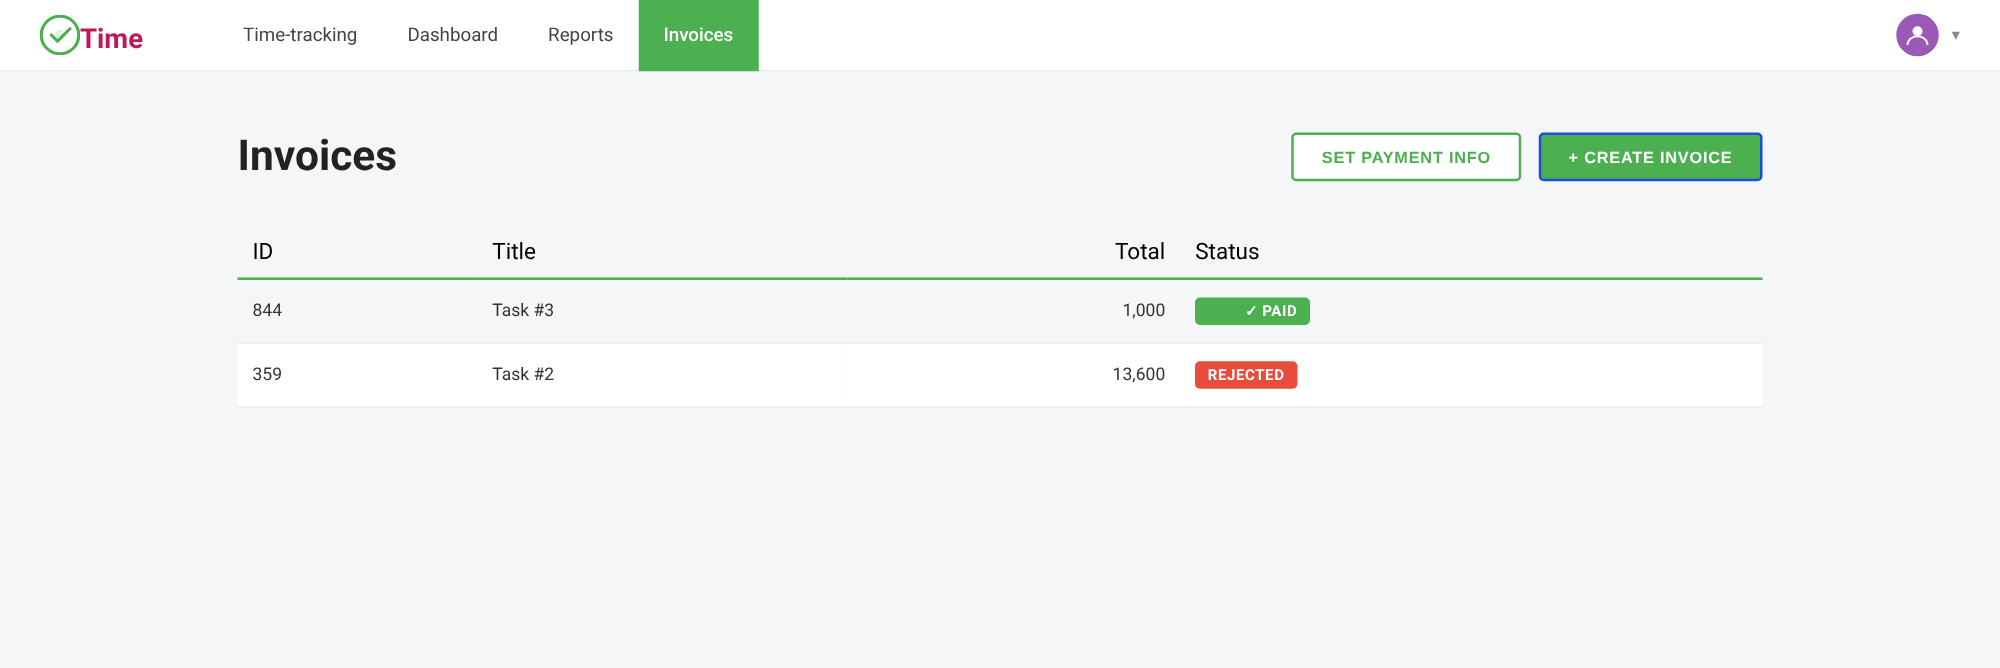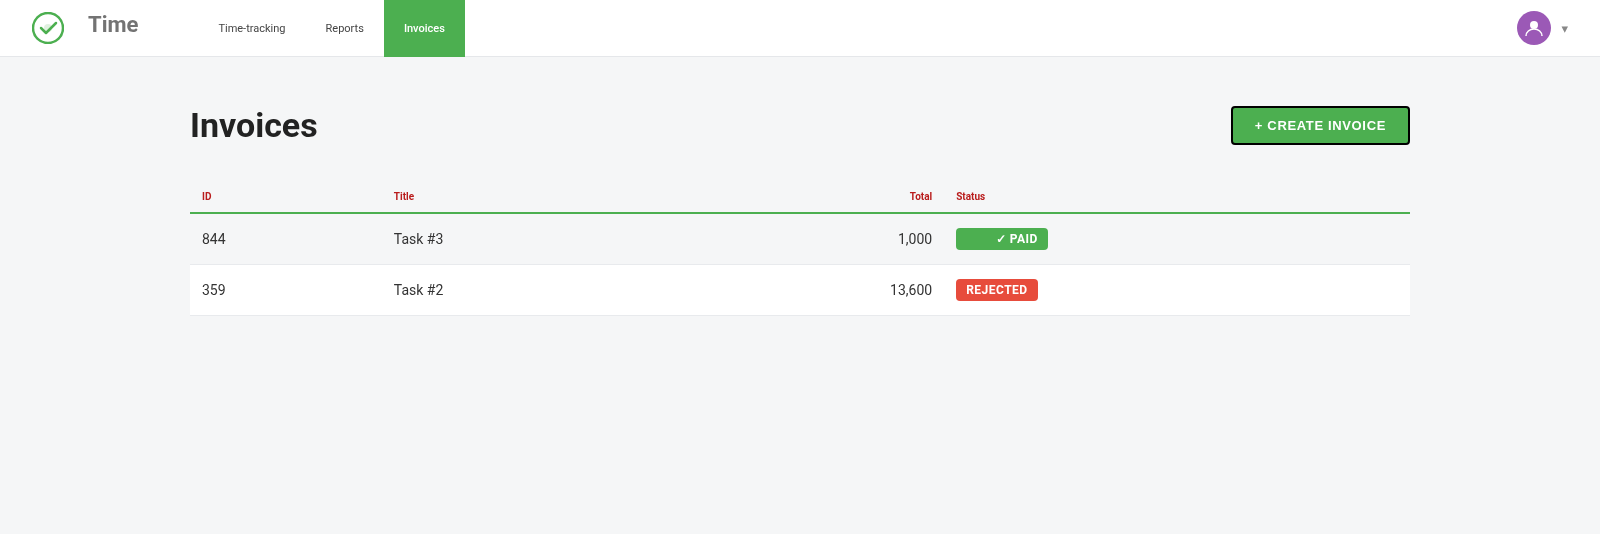--- a/index.html
+++ b/index.html
@@ -11,43 +11,43 @@
       height: 57px;
       display: flex;
       align-items: center;
       padding: 0 32px;
       border-bottom: 1px solid #e5e7ea;
       position: relative;
       z-index: 10;
     }
     .navbar-brand {
       display: flex;
-      align-items: flex-start;
-      gap: 24px;
+      align-items: flex-end;
+      gap: 0;
       font-size: 22px;
       font-weight: 700;
-      color: #737373;
+      color: #be185d;
       margin-right: 60px;
       text-decoration: none;
     }
     .brand-icon {
       width: 32px; height: 32px;
     }
     .nav-links {
       display: flex;
       align-items: center;
       flex: 1;
       gap: 0;
     }
     .nav-link {
       padding: 0 20px;
       height: 57px;
       display: flex;
       align-items: center;
-      font-size: 11px;
+      font-size: 15px;
       color: #444;
       text-decoration: none;
       cursor: pointer;
       border: none;
       background: none;
       font-family: inherit;
     }
     .nav-link.active {
       background: #4caf50;
       color: #fff;
@@ -97,21 +97,21 @@
       color: #4caf50;
       font-size: 13px;
       font-weight: 600;
       letter-spacing: 0.05em;
       border-radius: 4px;
       cursor: pointer;
       text-transform: uppercase;
     }
     .btn-primary {
       padding: 10px 22px;
-      border: 2px solid #000000;
+      border: 2px solid #1d4ed8;
       background: #4caf50;
       color: #fff;
       font-size: 13px;
       font-weight: 600;
       letter-spacing: 0.05em;
       border-radius: 4px;
       cursor: pointer;
       text-transform: uppercase;
     }
 
@@ -119,23 +119,23 @@
     .invoice-table {
       width: 100%;
       border-collapse: collapse;
     }
     .invoice-table thead tr {
       border-bottom: 2px solid #4caf50;
     }
     .invoice-table thead th {
       padding: 10px 12px;
       text-align: left;
-      font-size: 10px;
-      font-weight: 700;
-      color: #b91c1c;
+      font-size: 18px;
+      font-weight: 400;
+      color: #000000;
     }
     .invoice-table thead th.right { text-align: right; }
     .invoice-table tbody tr {
       border-bottom: 1px solid #e8eaed;
     }
     .invoice-table tbody tr:nth-child(odd) { background: #f5f6f7; }
     .invoice-table tbody tr:nth-child(even) { background: #fff; }
     .invoice-table tbody td {
       padding: 14px 12px;
       font-size: 14px;
@@ -167,38 +167,40 @@
   <a class="navbar-brand" href="#">
     <svg class="brand-icon" viewBox="0 0 32 32" fill="none" xmlns="http://www.w3.org/2000/svg">
       <circle cx="16" cy="16" r="15" stroke="#4caf50" stroke-width="2.5"></circle>
       <path d="M9 16 L14 21 L24 11" stroke="#4caf50" stroke-width="2.5" stroke-linecap="round" stroke-linejoin="round"></path>
       <circle cx="16" cy="16" r="4" fill="#4caf50" opacity="0.18"></circle>
     </svg>
     <span>Time</span>
   </a>
   <div class="nav-links">
     <button class="nav-link">Time-tracking</button>
+    <button class="nav-link">Dashboard</button>
     <button class="nav-link">Reports</button>
     <button class="nav-link active">Invoices</button>
   </div>
   <div class="nav-right">
     <div class="avatar">
       <svg width="20" height="20" viewBox="0 0 20 20" fill="none">
         <circle cx="10" cy="7" r="4" fill="#fff"></circle>
         <path d="M2 18c0-4 3.6-7 8-7s8 3 8 7" stroke="#fff" stroke-width="1.5" fill="none"></path>
       </svg>
     </div>
     <span class="avatar-caret">▾</span>
   </div>
 </nav>
 
 <main class="content">
   <div class="page-header">
     <h1 class="page-title">Invoices</h1>
     <div class="header-actions">
+      <button class="btn-outline">SET PAYMENT INFO</button>
       <button class="btn-primary">+ CREATE INVOICE</button>
     </div>
   </div>
 
   <table class="invoice-table">
     <thead>
       <tr>
         <th>ID</th>
         <th>Title</th>
         <th class="right">Total</th>

